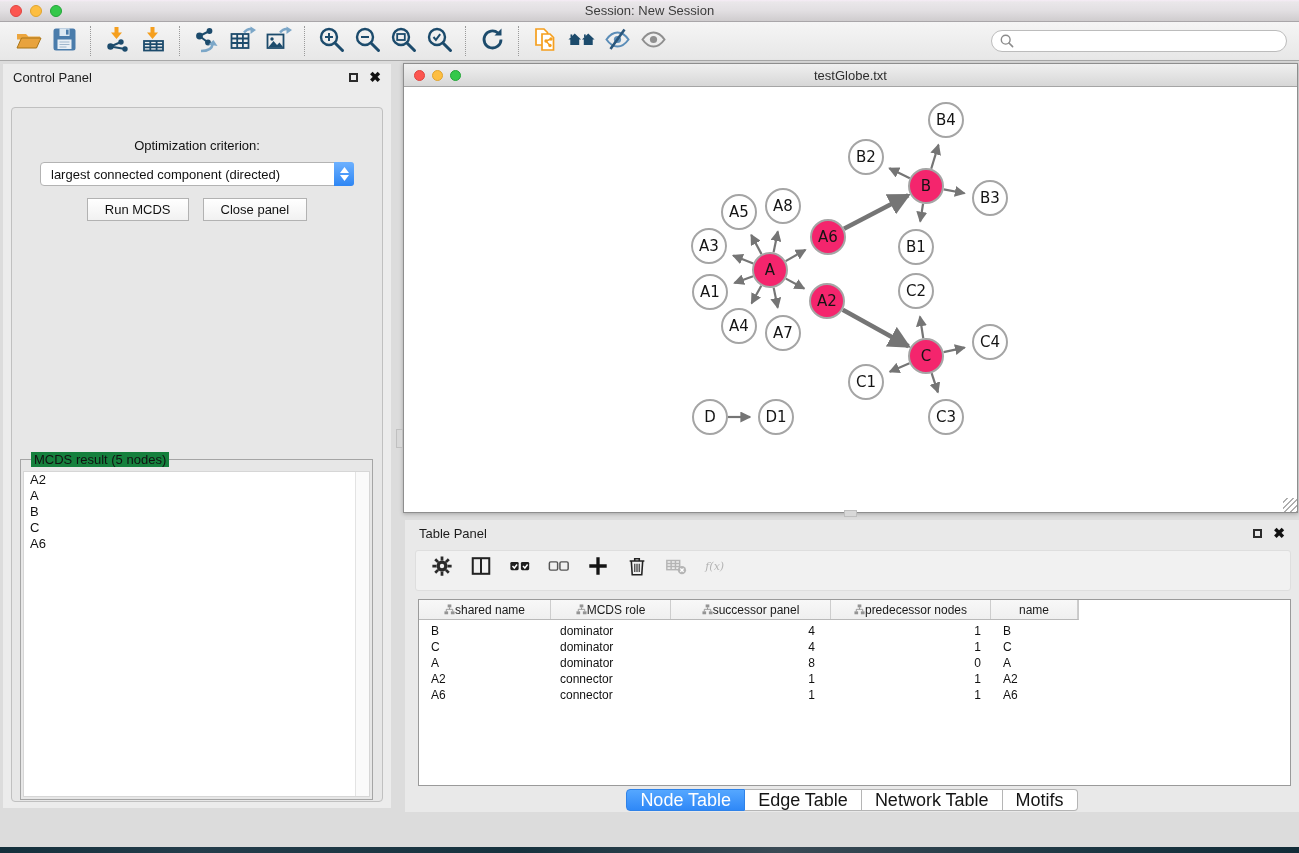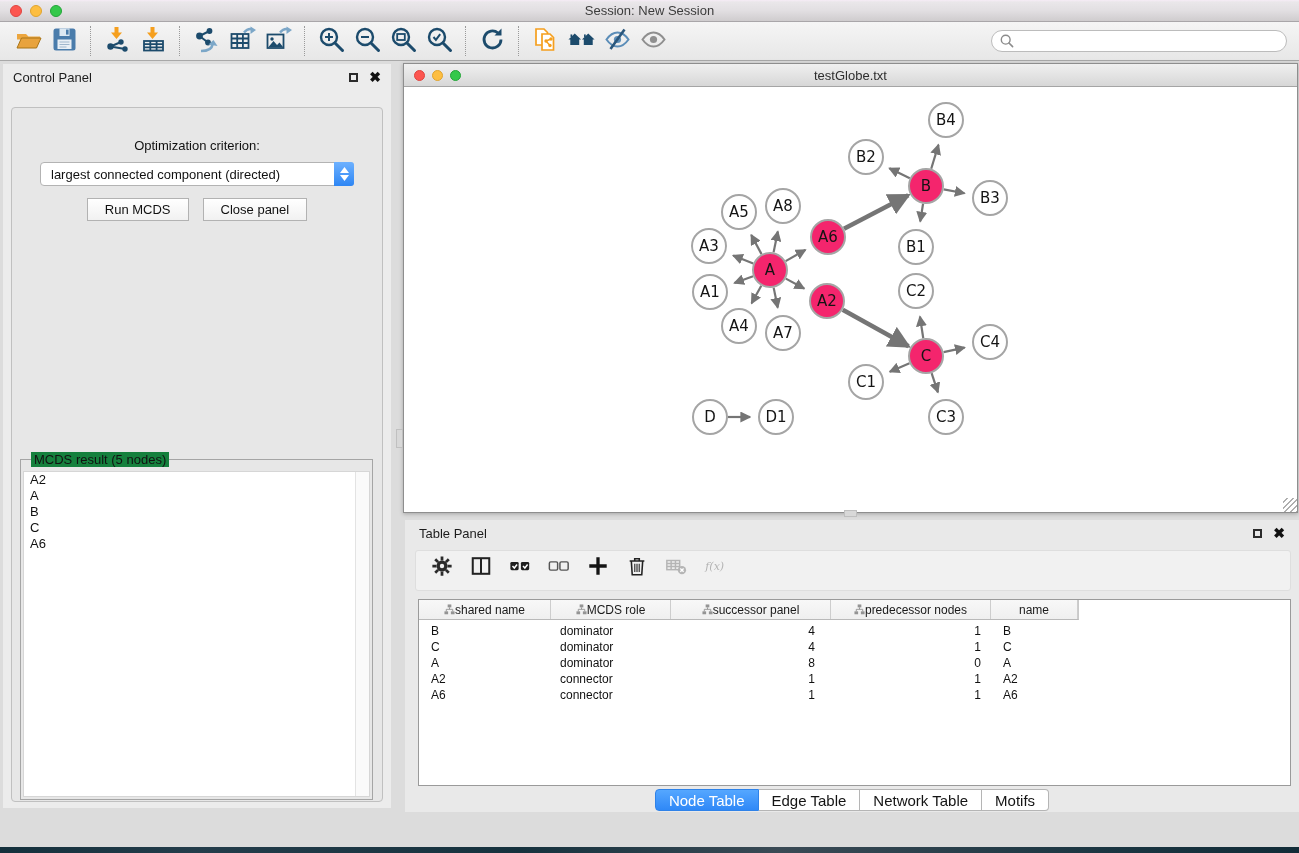--- a/index.html
+++ b/index.html
@@ -94,21 +94,21 @@
   .tr { display:flex; height:16px; }
   .tr:first-child { margin-top:3px; }
   .td { font-size:12px; color:#111; display:flex; align-items:center; }
   .td.c0 { padding-left:12px; }
   .td.c1 { padding-left:9px; }
   .td.c2 { justify-content:flex-end; padding-right:16px; }
   .td.c3 { justify-content:flex-end; padding-right:10px; }
   .td.c4 { padding-left:12px; }
   .tp-tabs { position:absolute; left:0; right:0; top:269px; display:flex; justify-content:center; }
   .tp-tab { height:22px; padding:0 13px; background:#fff; border:1px solid #b5b5b5; border-left:none;
-    font-size:15px; display:flex; align-items:center; color:#141414; cursor:default; }
+    font-size:18px; display:flex; align-items:center; color:#141414; cursor:default; }
   .tp-tab:first-child { border-left:1px solid #b5b5b5; border-radius:4px 0 0 4px; }
   .tp-tab:last-child { border-radius:0 4px 4px 0; }
   .tp-tab.active { background:linear-gradient(#55a7ff,#2f88f7); border-color:#2f82e8; color:#fff; }
 
   
   .statusbar { position:absolute; left:0; right:0; top:817px; height:30px; background:#ededed; border-top:1px solid #c6c6c6; }
   .list-btn { position:absolute; left:11px; top:4px; width:26px; height:22px; background:#f4f4f4;
     border:1px solid #b3b3b3; display:flex; align-items:center; justify-content:center; }
   .list-btn svg { width:16px; height:14px; }
   .memory-btn { position:absolute; right:8px; top:4px; height:22px; padding:0 10px; background:#fff;

